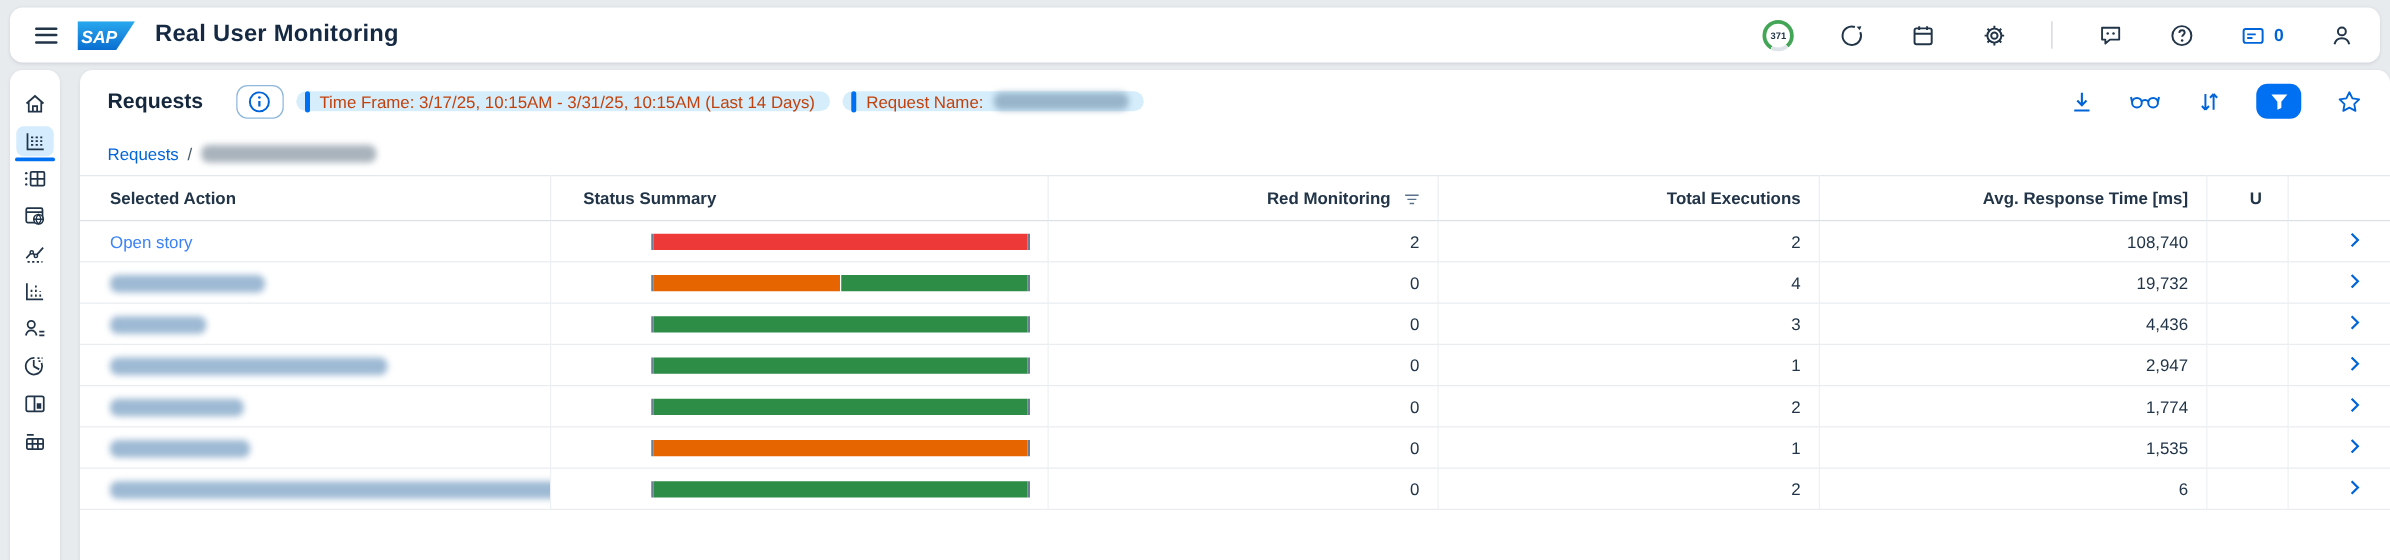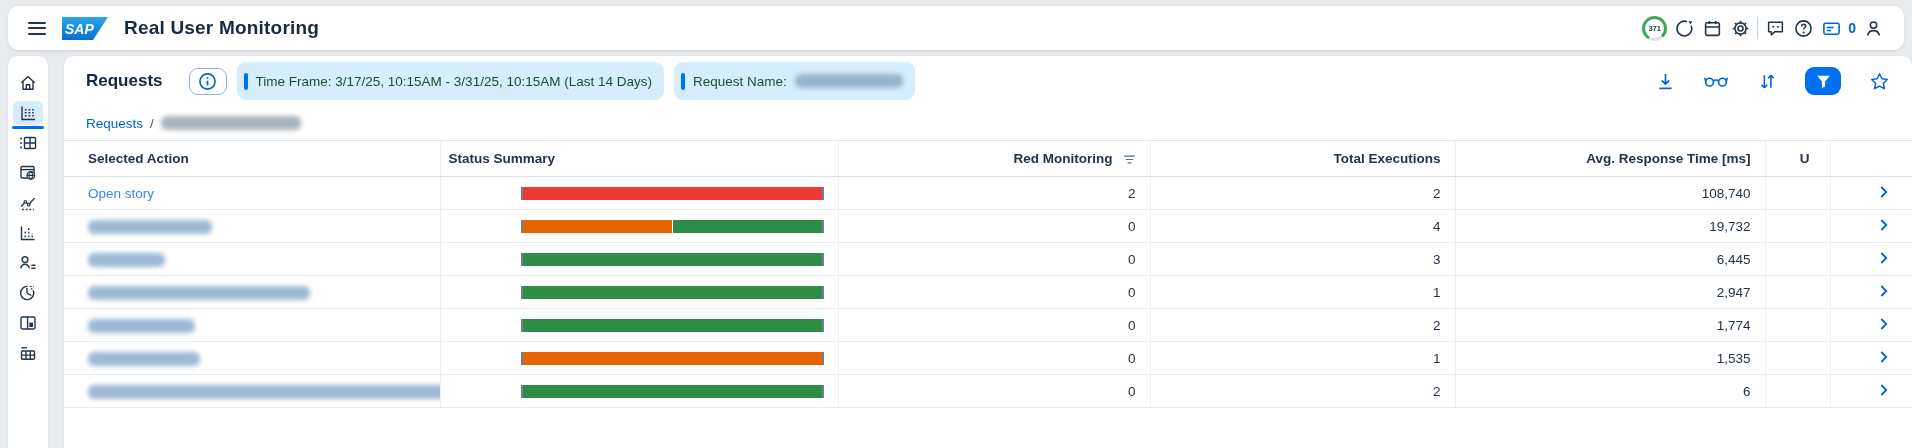--- a/index.html
+++ b/index.html
@@ -10,21 +10,21 @@
   }
   
   .shell-header {
     position:absolute; top:6px; left:8px; width:1896px; height:44px;
     background:#fff; border-radius:10px; box-shadow:0 1px 3px rgba(34,53,72,.12);
     display:flex; align-items:center; padding:0 20px; gap:16px;
   }
   .burger { display:flex; flex-direction:column; gap:3.5px; width:18px; cursor:pointer; }
   .burger span { height:2px; background:#223548; border-radius:1px; }
   .app-title { font-size:19px; font-weight:700; color:#152a42; letter-spacing:.2px; }
-  .shell-right { margin-left:auto; display:flex; align-items:center; gap:6px;text-align:center; }
+  .shell-right { margin-left:auto; display:flex; align-items:center; gap:35px;text-align:center; }
   .freshness { display:flex; align-items:center; gap:8px; }
   .badge-ring {
     width:25px; height:25px; border-radius:50%;
     background:conic-gradient(from 210deg, #43a656 0 80%, #dde3e8 80% 100%);
     display:grid; place-items:center;
   }
   .badge-inner { width:19px; height:19px; background:#fff; border-radius:50%;
     display:grid; place-items:center; font-size:7.5px; font-weight:700; color:#223548; }
   .refresh-text { font-size:13.5px; color:#2f4358; }
   .icon-btn { color:#223548; display:grid; place-items:center; width:22px; height:22px; cursor:pointer; }
@@ -45,22 +45,22 @@
   
   .main-card {
     position:absolute; top:56px; left:64px; width:1848px; height:392px;
     background:#fff; border-radius:10px 10px 0 0; box-shadow:0 1px 3px rgba(34,53,72,.10);
     overflow:hidden;
   }
   .filter-bar { display:flex; align-items:center; height:44px; padding:6px 22px 0; gap:10px; }
   .fb-title { font-size:17px; font-weight:700; margin-right:16px; color:#14273c; }
   .info-btn { width:38px; height:27px; border:1px solid #8fb8dd; border-radius:9px;
     display:grid; place-items:center; color:#0064d9; background:#fff; cursor:pointer; }
-  .chip { display:flex; align-items:center; height:38px; background:#d6eefc; border-radius:9px;
-    padding:0 12px 0 7px; gap:8px; font-size:13.5px; color:#14532d; white-space:nowrap; cursor:pointer; }
+  .chip { display:flex; align-items:center; height:16px; background:#d6eefc; border-radius:9px;
+    padding:0 12px 0 7px; gap:8px; font-size:13.5px; color:#c2410c; white-space:nowrap; cursor:pointer; }
   .chip-accent { width:4px; height:17px; background:#0070f2; border-radius:2px; flex:0 0 auto; }
   .redacted { border-radius:6px; filter:blur(2.5px); }
   .chip .redacted { height:14px; background:#97b4ca; }
   .fb-icons { margin-left:auto; display:flex; align-items:center; gap:27px; color:#0064d9; }
   .fb-icons .icon-btn { color:#0064d9; }
   .filter-active { width:36px; height:28px; background:#0070f2; border-radius:9px;
     display:grid; place-items:center; cursor:pointer; }
   
   .breadcrumb { display:flex; align-items:center; gap:7px; height:40px; padding:6px 22px 0; font-size:13.5px; }
   .bc-link { color:#0064d9; cursor:pointer; }
@@ -331,21 +331,21 @@
         <col style="width:398px">
         <col style="width:312px">
       <col style="width:305px">
         <col style="width:310px">
         <col style="width:65px">
         <col style="width:82px">
     </colgroup>
     <thead>
       <tr>
         <th><span>Selected Action</span></th>
-        <th style="padding-left:8px;"><span>Status Summary</span></th>
+        <th style="padding-left:26px;"><span>Status Summary</span></th>
         <th class="num">
           <span>Red Monitoring</span><span class="th-filter-ind"><svg viewBox="0 0 14 10" width="13" height="9">
                 <path d="M1 1.3h12M3 5h8M5 8.7h4" stroke="#5b718a" stroke-width="1.3"></path>
               </svg></span>
         </th>
         <th class="num"><span>Total Executions</span></th>
         <th class="num"><span>Avg. Response Time [ms]</span></th>
         <th class="num u-col"><span>U</span></th>
         <th></th>
       </tr>
@@ -384,21 +384,21 @@
         </tr>
         <tr>
           <td><span class="row-redacted redacted" style="width:77px"></span></td>
           <td class="status-cell">
             <div class="bar-track">
               <span class="bar-seg" style="width:100%;background:#2d8c46"></span>
             </div>
           </td>
           <td class="num">0</td>
           <td class="num">3</td>
-          <td class="num">6,445</td>
+          <td class="num">4,436</td>
           <td class="num u-col"></td>
           <td class="chev"><span><svg viewBox="0 0 8 12" width="8" height="12">
                 <path d="M1.3 1l5 5-5 5" fill="none" stroke="currentColor" stroke-width="1.8"></path>
               </svg></span></td>
         </tr>
         <tr>
           <td><span class="row-redacted redacted" style="width:222px"></span></td>
           <td class="status-cell">
             <div class="bar-track">
               <span class="bar-seg" style="width:100%;background:#2d8c46"></span>

